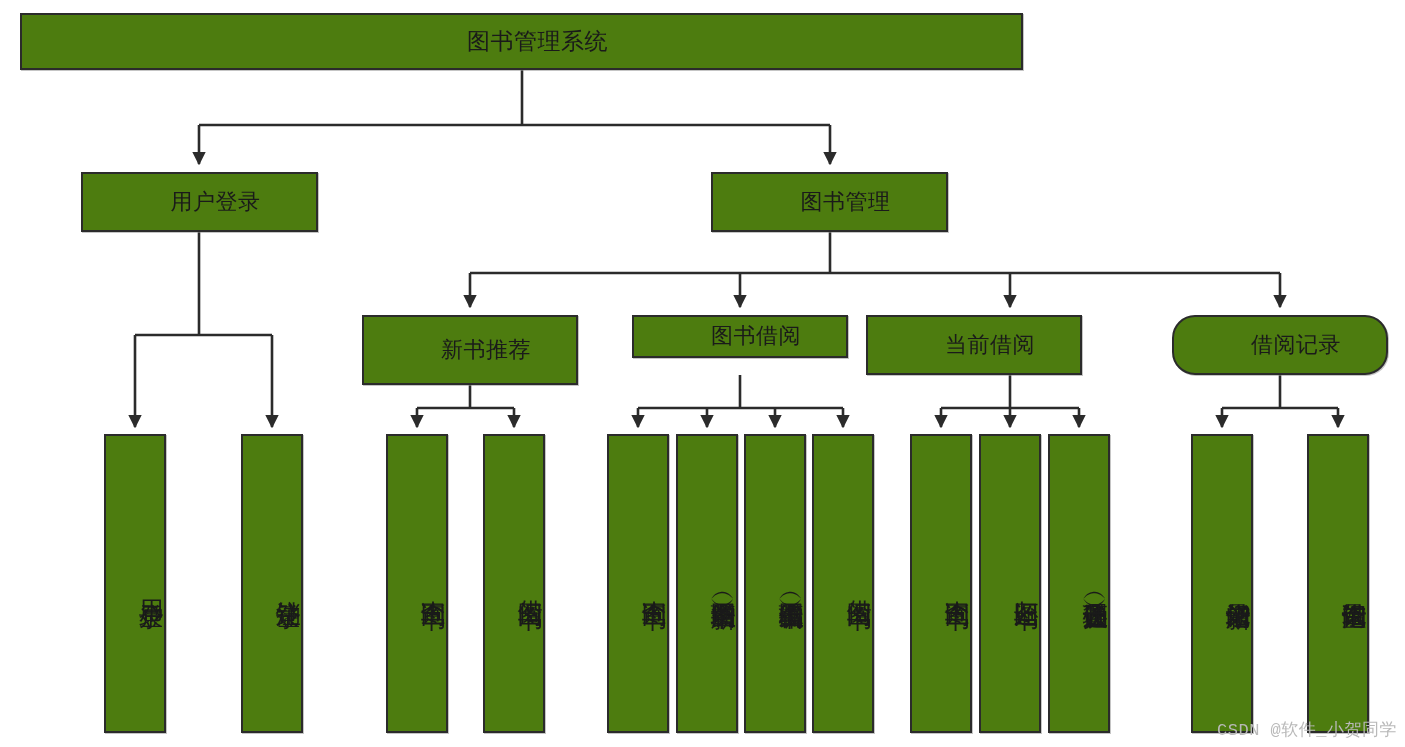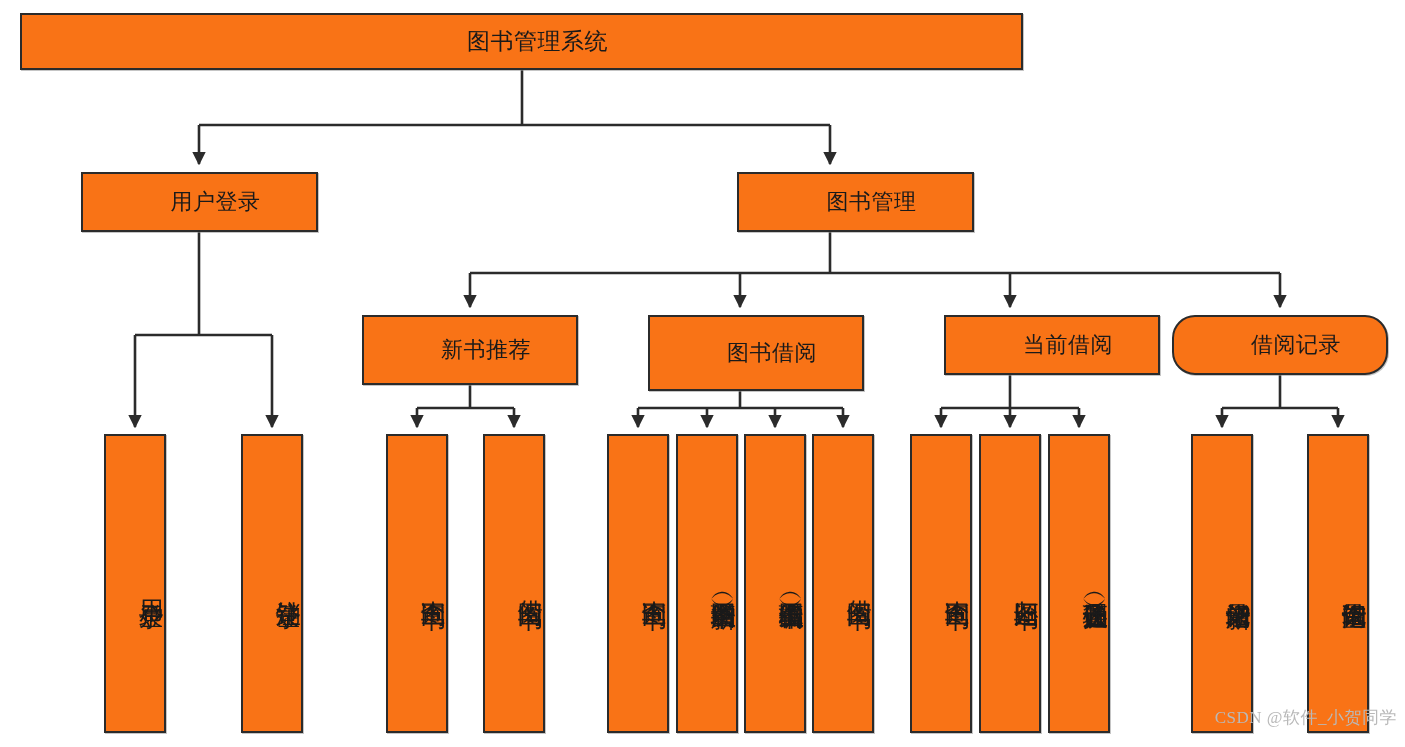--- a/index.html
+++ b/index.html
@@ -21,21 +21,21 @@
     position: absolute;
     left: 0;
     top: 0;
     width: 1405px;
     height: 747px;
     pointer-events: none;
   }
   .node {
     position: absolute;
     box-sizing: border-box;
-    background: #f97316;
+    background: #4d7c0f;
     border: 2px solid #2b2b2b;
     display: flex;
     align-items: center;
     justify-content: center;
     box-shadow: 1px 1px 0 rgba(150,150,150,0.55);
     padding-left: 32px;
   }
   .node-label {
     color: #1a1a1a;
     line-height: 1.02;
@@ -59,26 +59,26 @@
   .v-node.tight .node-label {
     font-size: 25px;
     letter-spacing: 0px;
   }
   .root .node-label {
     font-size: 23px;
   }
   #watermark {
     position: absolute;
     right: 8px;
-    bottom: 18px;
+    bottom: 6px;
     font-size: 17px;
     color: #b9b9b9;
     letter-spacing: 0.5px;
     white-space: nowrap;
-    font-family: Liberation Serif, serif;
+    font-family: Liberation Mono, monospace;
     margin-left: 29px;
   }
 </style>
 </head>
 <body>
 
 <div id="canvas">
 
   <svg id="wires" viewBox="0 0 1405 747" xmlns="http://www.w3.org/2000/svg">
     <defs>
@@ -130,31 +130,31 @@
     </g>
   </svg>
 
   <div class="node h-node root" style="left:20px; top:13px; width:1003px; height:57px;">
     <span class="node-label">图书管理系统</span>
   </div>
 
   <div class="node h-node" style="left:81px; top:172px; width:237px; height:60px;">
     <span class="node-label">用户登录</span>
   </div>
-  <div class="node h-node" style="left:737px; top:172px; width:237px; height:60px;">
+  <div class="node h-node" style="left:711px; top:172px; width:237px; height:60px;">
     <span class="node-label">图书管理</span>
   </div>
 
   <div class="node h-node" style="left:362px; top:315px; width:216px; height:70px;">
     <span class="node-label">新书推荐</span>
   </div>
-  <div class="node h-node" style="left:632px; top:315px; width:216px; height:76px;margin-left:16px;">
+  <div class="node h-node" style="left:632px; top:315px; width:216px; height:43px;">
     <span class="node-label">图书借阅</span>
   </div>
-  <div class="node h-node" style="left:944px; top:315px; width:216px; height:60px;">
+  <div class="node h-node" style="left:866px; top:315px; width:216px; height:60px;">
     <span class="node-label">当前借阅</span>
   </div>
   <div class="node h-node" style="left:1172px; top:315px; width:216px; height:60px;border-radius:23px;">
     <span class="node-label">借阅记录</span>
   </div>
 
   <div class="node v-node" style="left:104px; top:434px; width:62px; height:299px;">
     <span class="node-label">用户登录</span>
   </div>
   <div class="node v-node" style="left:241px; top:434px; width:62px; height:299px;">

